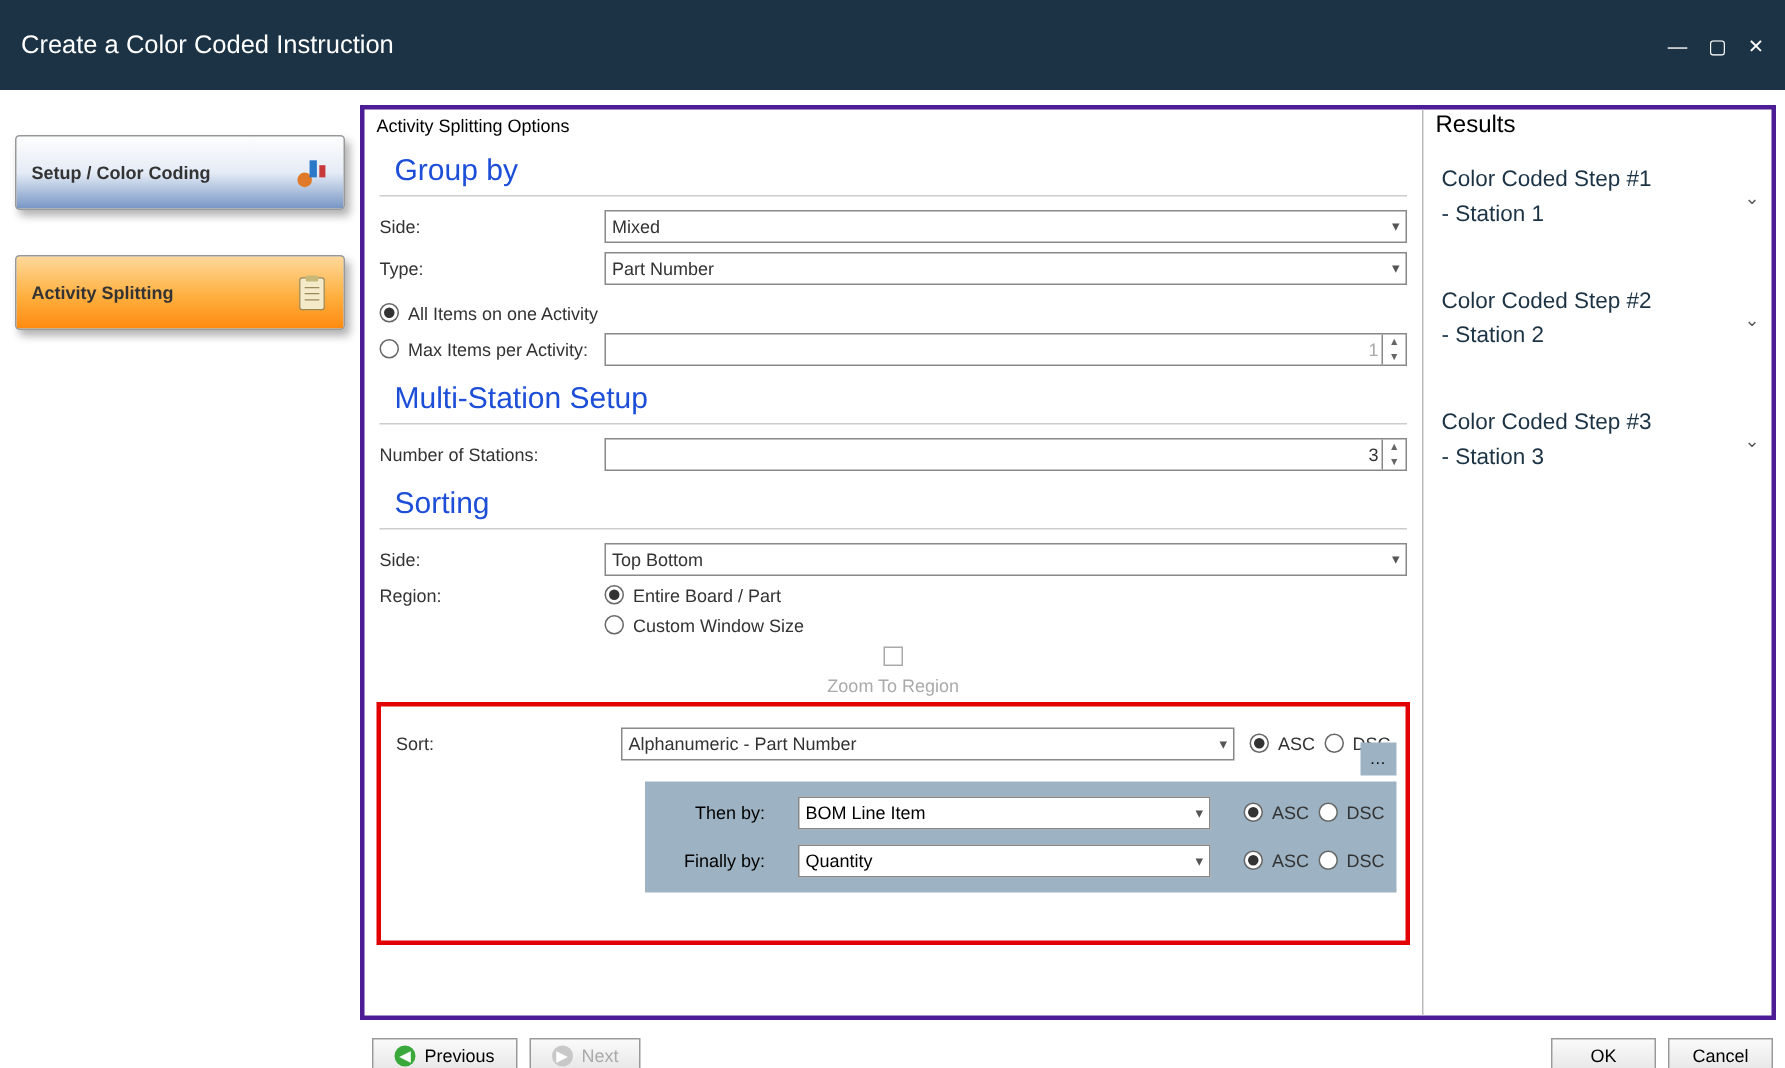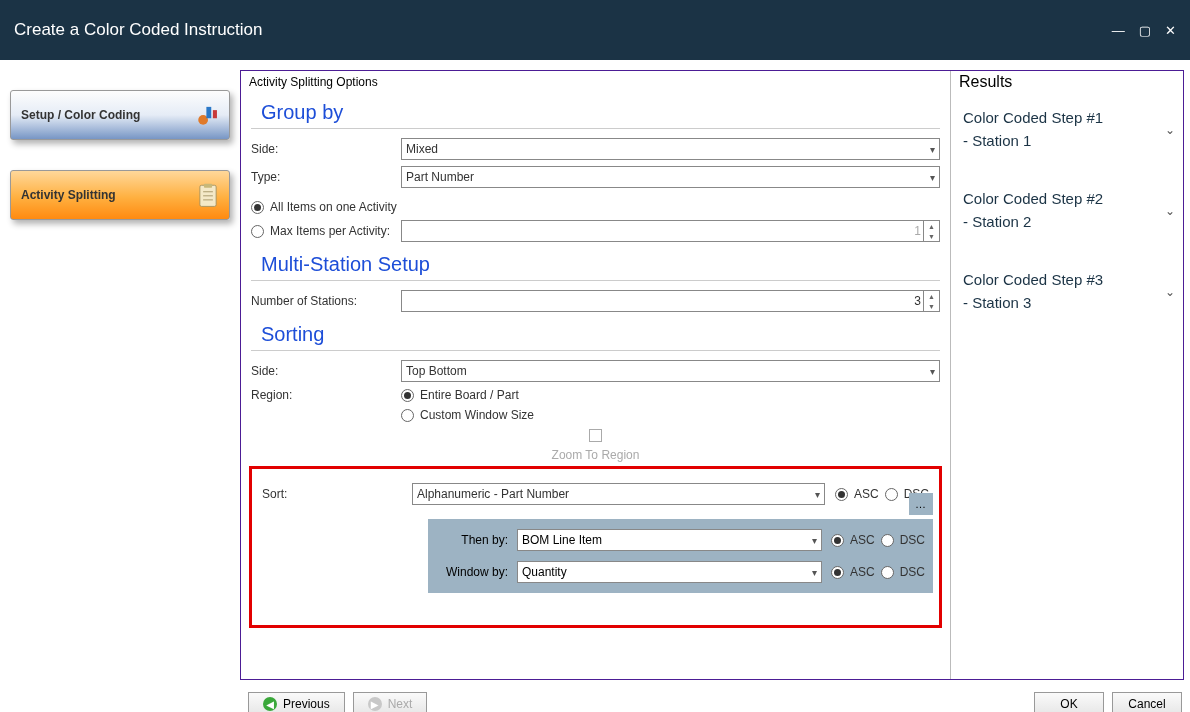--- a/index.html
+++ b/index.html
@@ -11,44 +11,44 @@
 
 .body-area { display: flex; height: 662px; }
 
 .left-nav { width: 240px; padding: 30px 10px 0 10px; }
 .nav-item { position: relative; height: 50px; border: 1px solid #999; border-radius: 3px; display: flex; align-items: center; padding: 0 10px; font-size: 12px; font-weight: 600; color: #333; margin-bottom: 30px; box-shadow: 3px 4px 6px rgba(0,0,0,0.3); }
 .nav-item.blue { background: linear-gradient(to bottom, #fdfdfd 0%, #e5ecf6 50%, #7796c5 100%); }
 .nav-item.orange { background: linear-gradient(to bottom, #ffd89a 0%, #ffb040 55%, #ff8a10 100%); }
 .nav-icon { position: absolute; right: 8px; top: 50%; transform: translateY(-50%); width: 26px; height: 26px; }
 
 .main-col { flex: 1; display: flex; flex-direction: column; padding-top: 10px; }
-.main-panel { flex: 1; border: 1px solid #4c1d95; margin: 0 6px 6px 0; display: flex; }
+.main-panel { flex: 1; border: 3px solid #4c1d95; margin: 0 6px 6px 0; display: flex; }
 .left-main { flex: 1; border-right: 1px solid #bbb; padding: 0; position: relative; }
 .right-results { width: 232px; padding: 0 8px; }
 
 .panel-header { font-size: 12px; padding: 4px 8px; }
 .section-title { font-size: 20px; color: #1d4ed8; padding: 8px 10px 4px 10px; border-bottom: 1px solid #ccc; margin: 0 10px 6px 10px; }
 
 .form-row { display: flex; align-items: center; padding: 3px 10px; font-size: 12px; color: #333; }
 .form-label { width: 150px; }
 .form-field { flex: 1; }
 .select { width: 100%; height: 22px; border: 1px solid #888; background: #fff; font-size: 12px; padding: 0 4px; position: relative; display: flex; align-items: center; justify-content: space-between; }
 .select .chev { font-size: 10px; color: #555; }
 .spinner { width: 100%; height: 22px; border: 1px solid #888; background: #fff; display: flex; align-items: center; justify-content: flex-end; padding: 0 18px 0 4px; font-size: 12px; color: #aaa; position: relative; }
 .spinner .spinbtns { position: absolute; right: 0; top: 0; width: 16px; height: 100%; border-left: 1px solid #888; display: flex; flex-direction: column; font-size: 7px; color: #666; }
 .spinner .spinbtns div { flex: 1; display: flex; align-items: center; justify-content: center; }
 
-.radio-row { display: flex; align-items: center; gap: 6px; font-size: 12px; color: #333; }
+.radio-row { display: flex; align-items: flex-start; gap: 6px; font-size: 12px; color: #333; }
 .radio { width: 13px; height: 13px; border: 1px solid #666; border-radius: 50%; display: inline-flex; align-items: center; justify-content: center; background: #fff; }
 .radio.checked::after { content: ""; width: 7px; height: 7px; background: #333; border-radius: 50%; }
 .checkbox { width: 13px; height: 13px; border: 1px solid #aaa; background: #fff; display: inline-block; }
 
 .sort-highlight { border: 3px solid #e20000; margin: 0 8px; padding: 14px 6px 32px 6px; }
 .sub-sort-box { background: #9db3c3; margin: 14px 0 0 170px; padding: 10px 8px; display: flex; flex-direction: column; gap: 10px; position: relative; }
-.sub-sort-row { display: flex; align-items: center; gap: 9px; font-size: 12px; }
+.sub-sort-row { display: flex; align-items: center; gap: 22px; font-size: 12px; }
 .sub-sort-row .lab { width: 72px; text-align: right; white-space: nowrap; }
 .sub-sort-row .select { flex: 1; }
 .more-btn { position: absolute; top: -26px; right: 0; width: 24px; height: 22px; background: #9db3c3; display: flex; align-items: center; justify-content: center; font-size: 11px; letter-spacing: 1px; }
 
 .results-title { font-size: 16px; padding: 2px 0 6px 0; }
 .result-item { display: flex; justify-content: space-between; align-items: center; font-size: 15px; color: #1b3345; padding: 10px 0 26px 4px; line-height: 1.5; }
 .result-item .chev { font-size: 12px; color: #555; }
 
 .bottom-bar { height: 36px; display: flex; align-items: center; padding: 0 8px; justify-content: space-between; }
 .btn-group { display: flex; gap: 8px; }
@@ -214,21 +214,21 @@
                 <span class="chev">▾</span>
               </div>
               <div class="radio-row">
                 <span class="radio checked"></span>
                 <span>ASC</span>
                 <span class="radio"></span>
                 <span>DSC</span>
               </div>
             </div>
             <div class="sub-sort-row">
-              <div class="lab">Window by:</div>
+              <div class="lab">Finally by:</div>
               <div class="select">
                 <span>Quantity</span>
                 <span class="chev">▾</span>
               </div>
               <div class="radio-row">
                 <span class="radio checked"></span>
                 <span>ASC</span>
                 <span class="radio"></span>
                 <span>DSC</span>
               </div>

